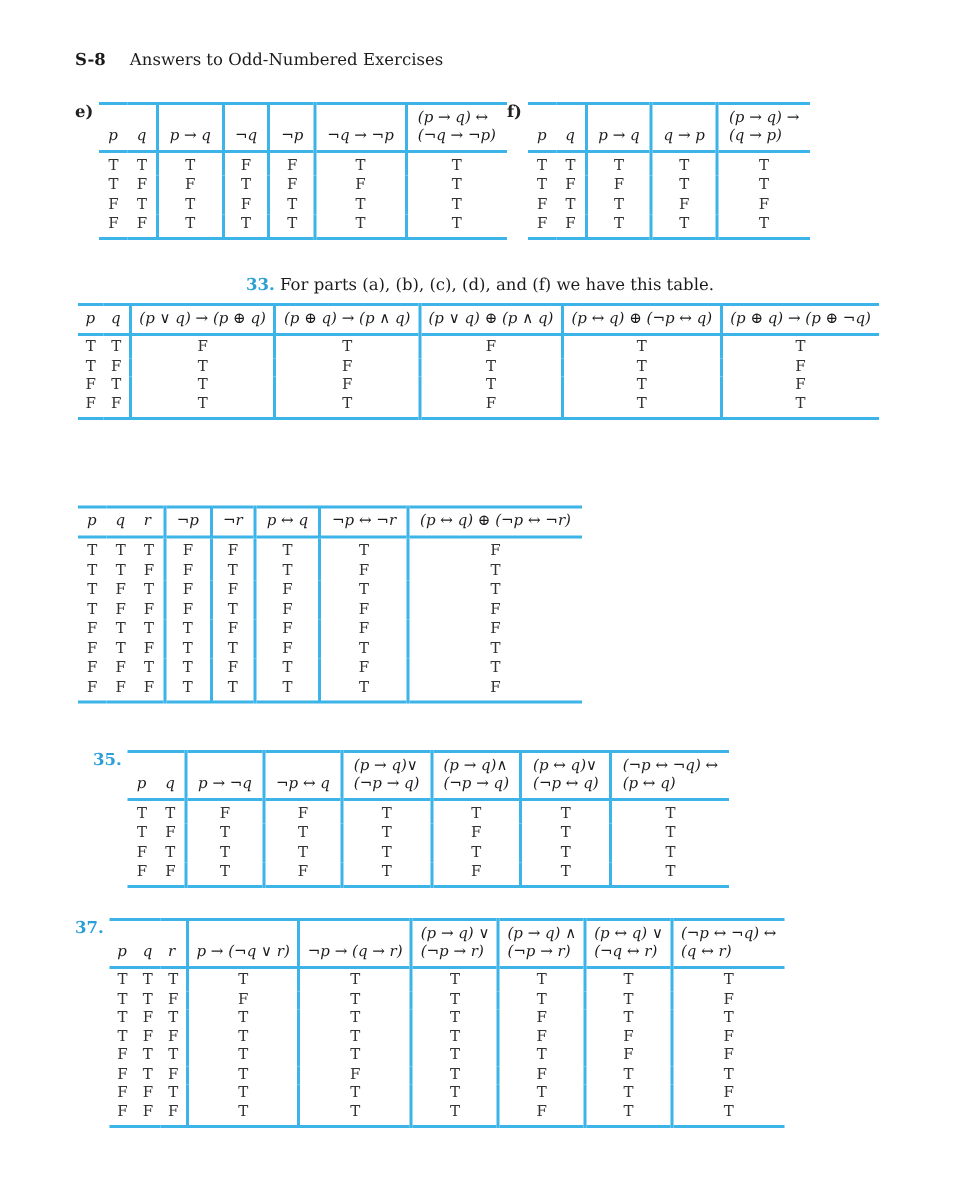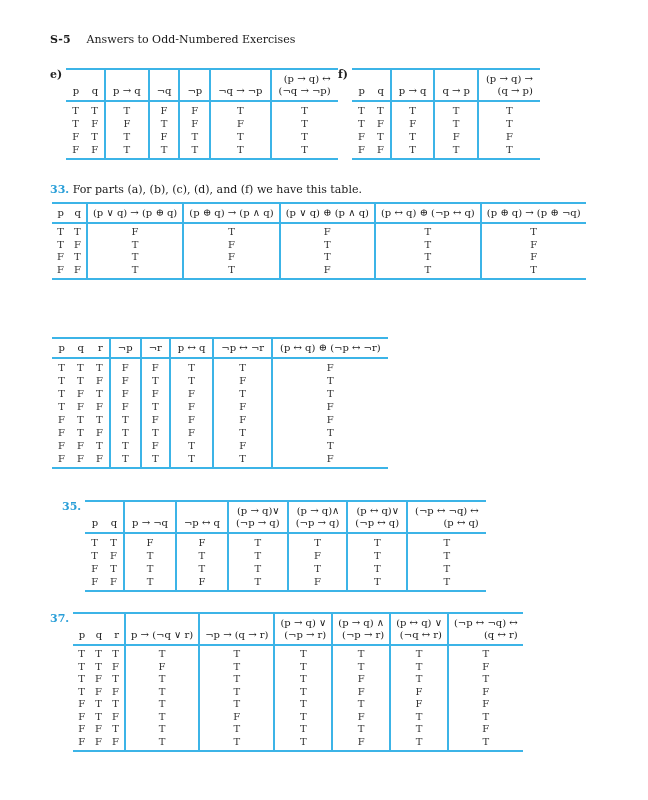--- a/index.html
+++ b/index.html
@@ -14,42 +14,42 @@
   .block{position:absolute;}
   .tbl-flex{display:flex;align-items:flex-start;}
   .side-label{font-weight:bold;font-size:11px;line-height:11px;margin:0 4px 0 0;padding-top:1px;}
   .accent{color:#2a9fd8;font-weight:bold;}
 
   .para{font-size:11px;line-height:14px;color:#1a1a1a;}
 
   table.truth-table{border-collapse:collapse;border-top:2px solid #3cb4e7;border-bottom:2px solid #3cb4e7;}
   table.truth-table thead{border-bottom:2px solid #3cb4e7;}
   table.truth-table th{
-    font-size:10px;font-weight:normal;text-align:right;
+    font-size:10px;font-weight:normal;font-style:italic;text-align:left;
     vertical-align:bottom;padding:3px 7px 3px;line-height:12px;color:#1a1a1a;white-space:nowrap;
   }
   table.truth-table th.lead{padding:3px 6px 3px;}
   table.truth-table td{
     font-size:10px;text-align:center;line-height:13px;padding:0 7px;color:#333;white-space:nowrap;
   }
   table.truth-table td.lead{padding:0 6px;}
   table.truth-table tbody tr:first-child td{padding-top:2px;}
   table.truth-table tbody tr:last-child td{padding-bottom:2px;}
   .col-sep{border-left:2px solid #3cb4e7;}
 
   .compact table.truth-table th{padding:3px 5px;font-size:10px;}
   .compact table.truth-table td{padding:0 5px;font-size:10px;line-height:12.5px;}
 </style>
 </head>
 <body>
 
 <div class="page">
 
   <div class="doc-header">
-    <span class="pagenum">S-5</span><span>Answers to Odd-Numbered Exercises</span>
+    <span class="pagenum">S-8</span><span>Answers to Odd-Numbered Exercises</span>
   </div>
 
   <div class="block tbl-flex" style="left:50px;top:68px;">
     <span class="side-label">e)</span>
     <div>
         <table class="truth-table">
           <thead>
             <tr>
               <th class="lead">p</th>
               <th class="lead">q</th>
@@ -160,21 +160,21 @@
               <td class="lead">F</td>
               <td class="col-sep">T</td>
               <td class="col-sep">T</td>
               <td class="col-sep">T</td>
             </tr>
           </tbody>
         </table>
       </div>
   </div>
 
-  <div class="block para" style="left:50px;top:183px;width:540px;">
+  <div class="block para" style="left:50px;top:183px;width:540px;text-align:center;">
     <span class="accent">33.</span>
     <span>For parts (a), (b), (c), (d), and (f) we have this table.</span>
   </div>
 
   <div class="block compact" style="left:52px;top:202px;">
     <div>
         <table class="truth-table">
           <thead>
             <tr>
               <th class="lead">p</th>

